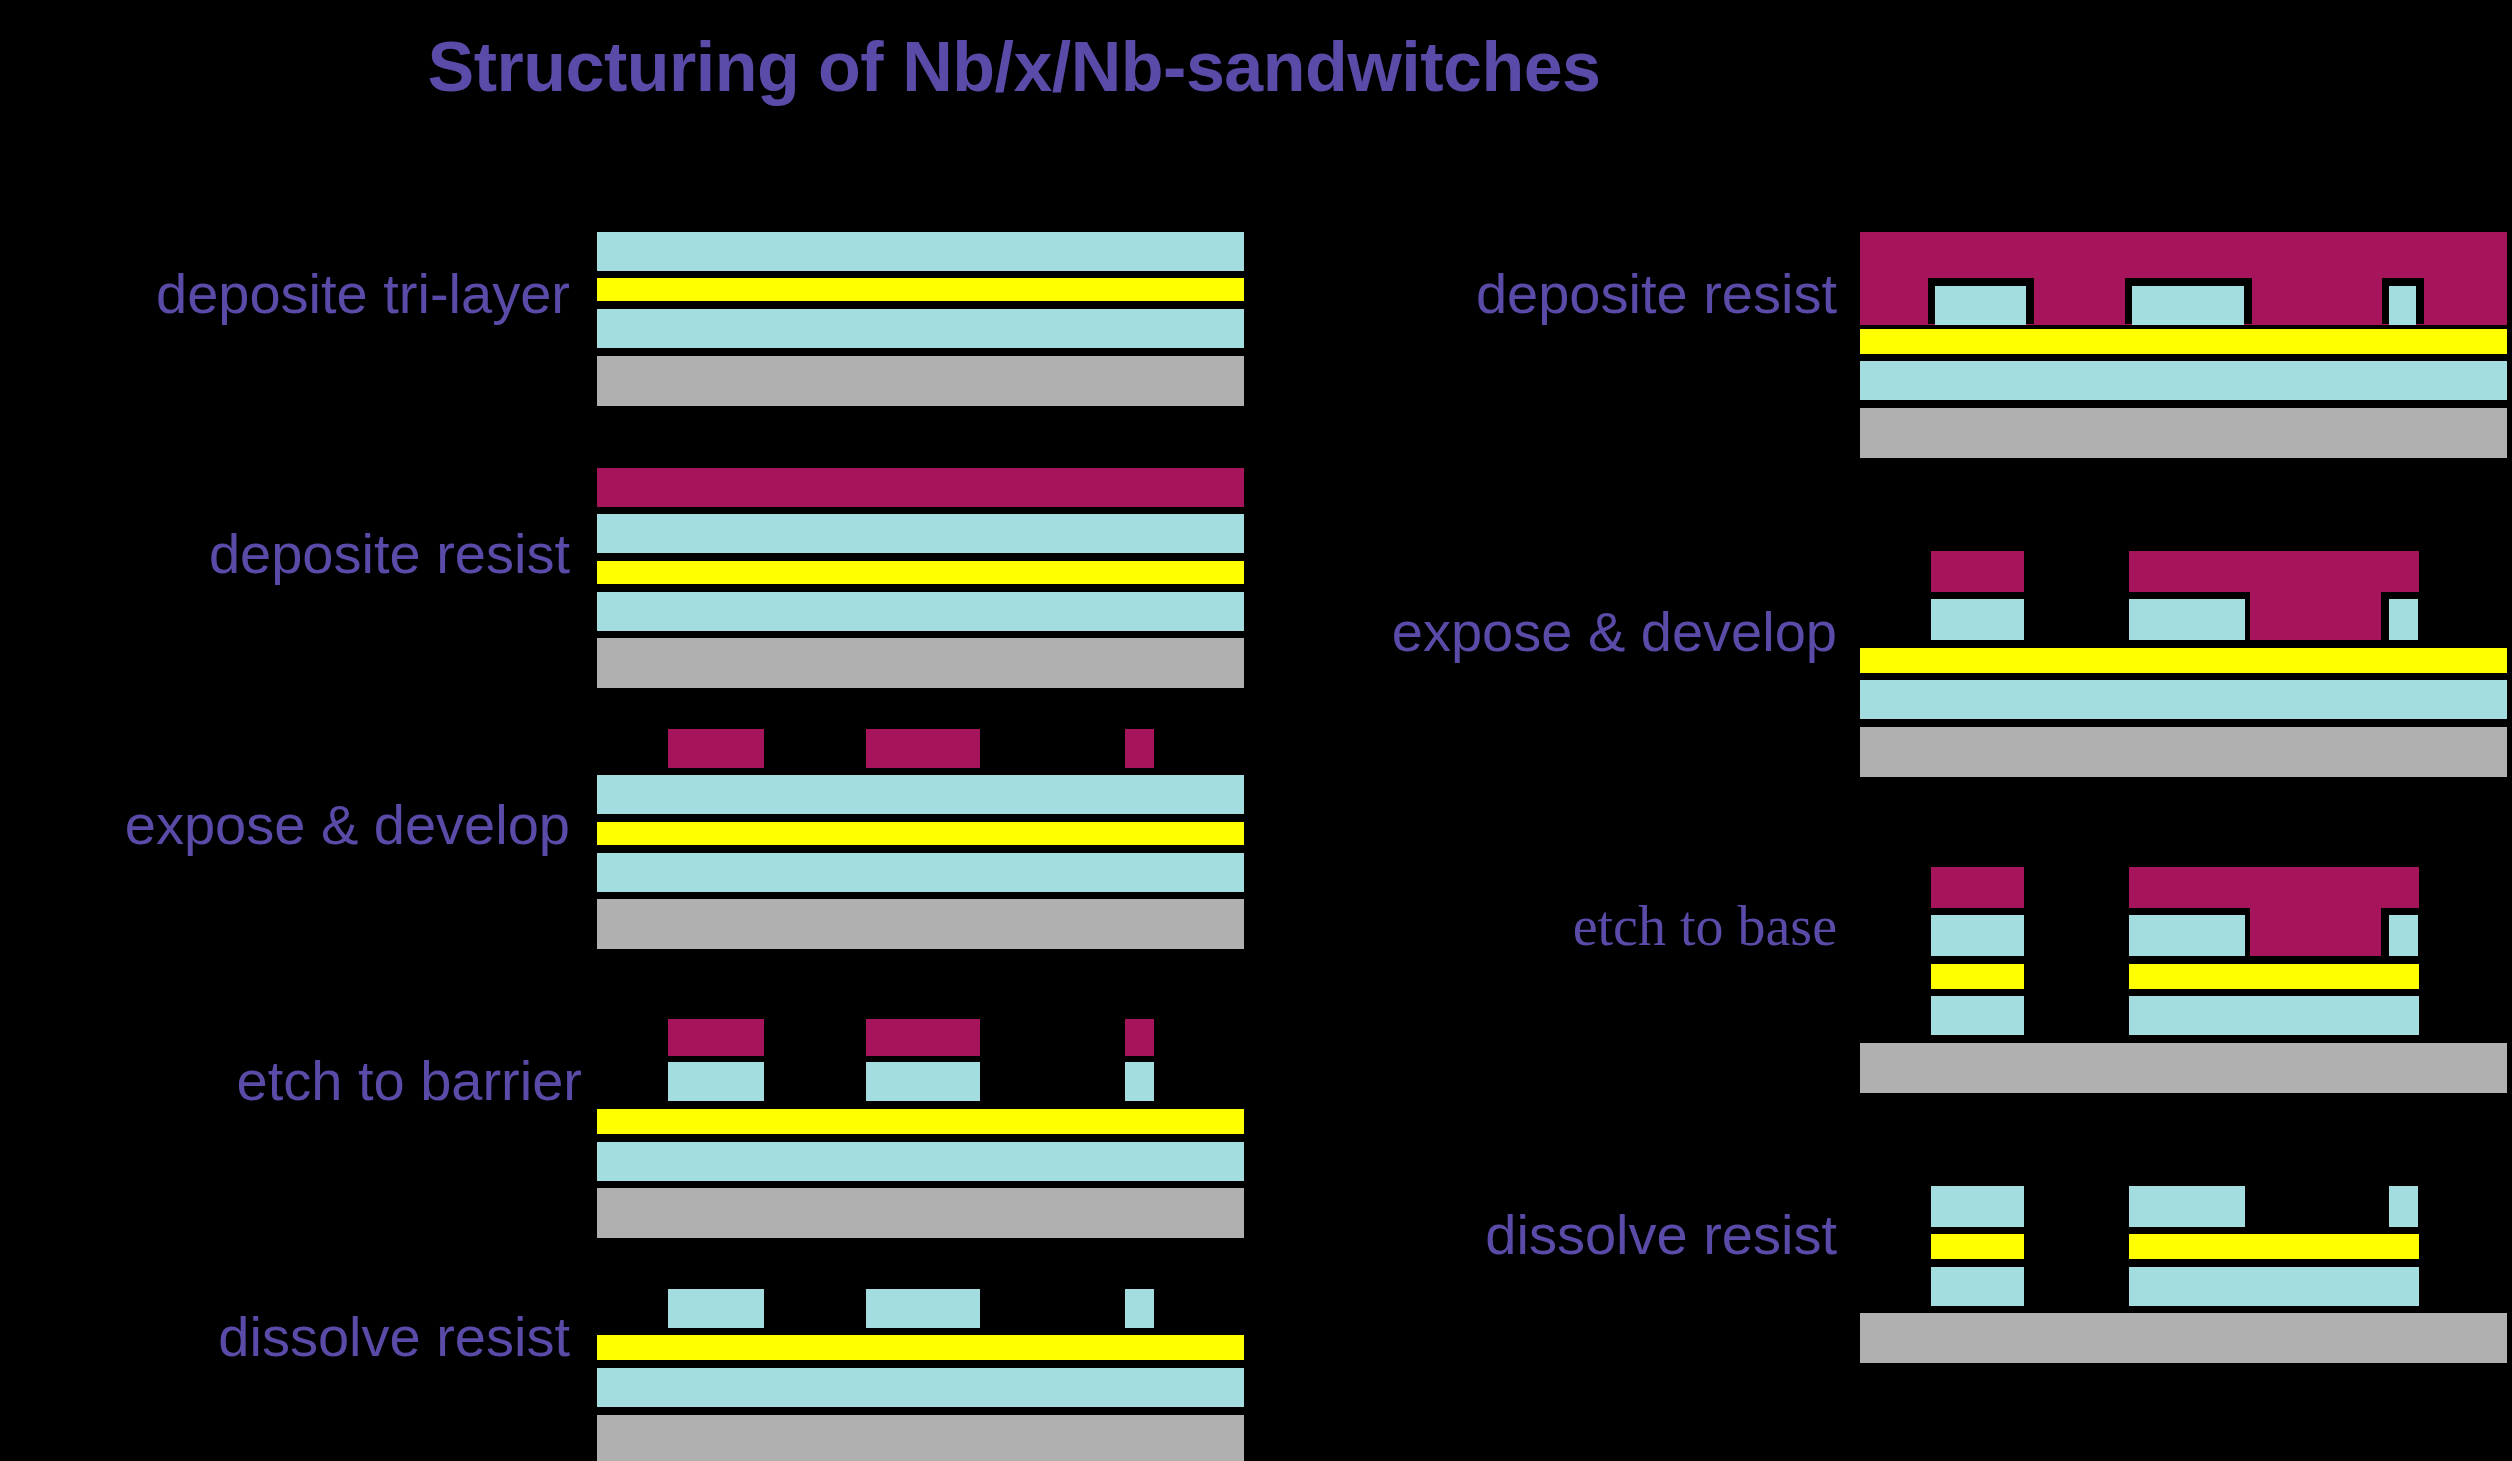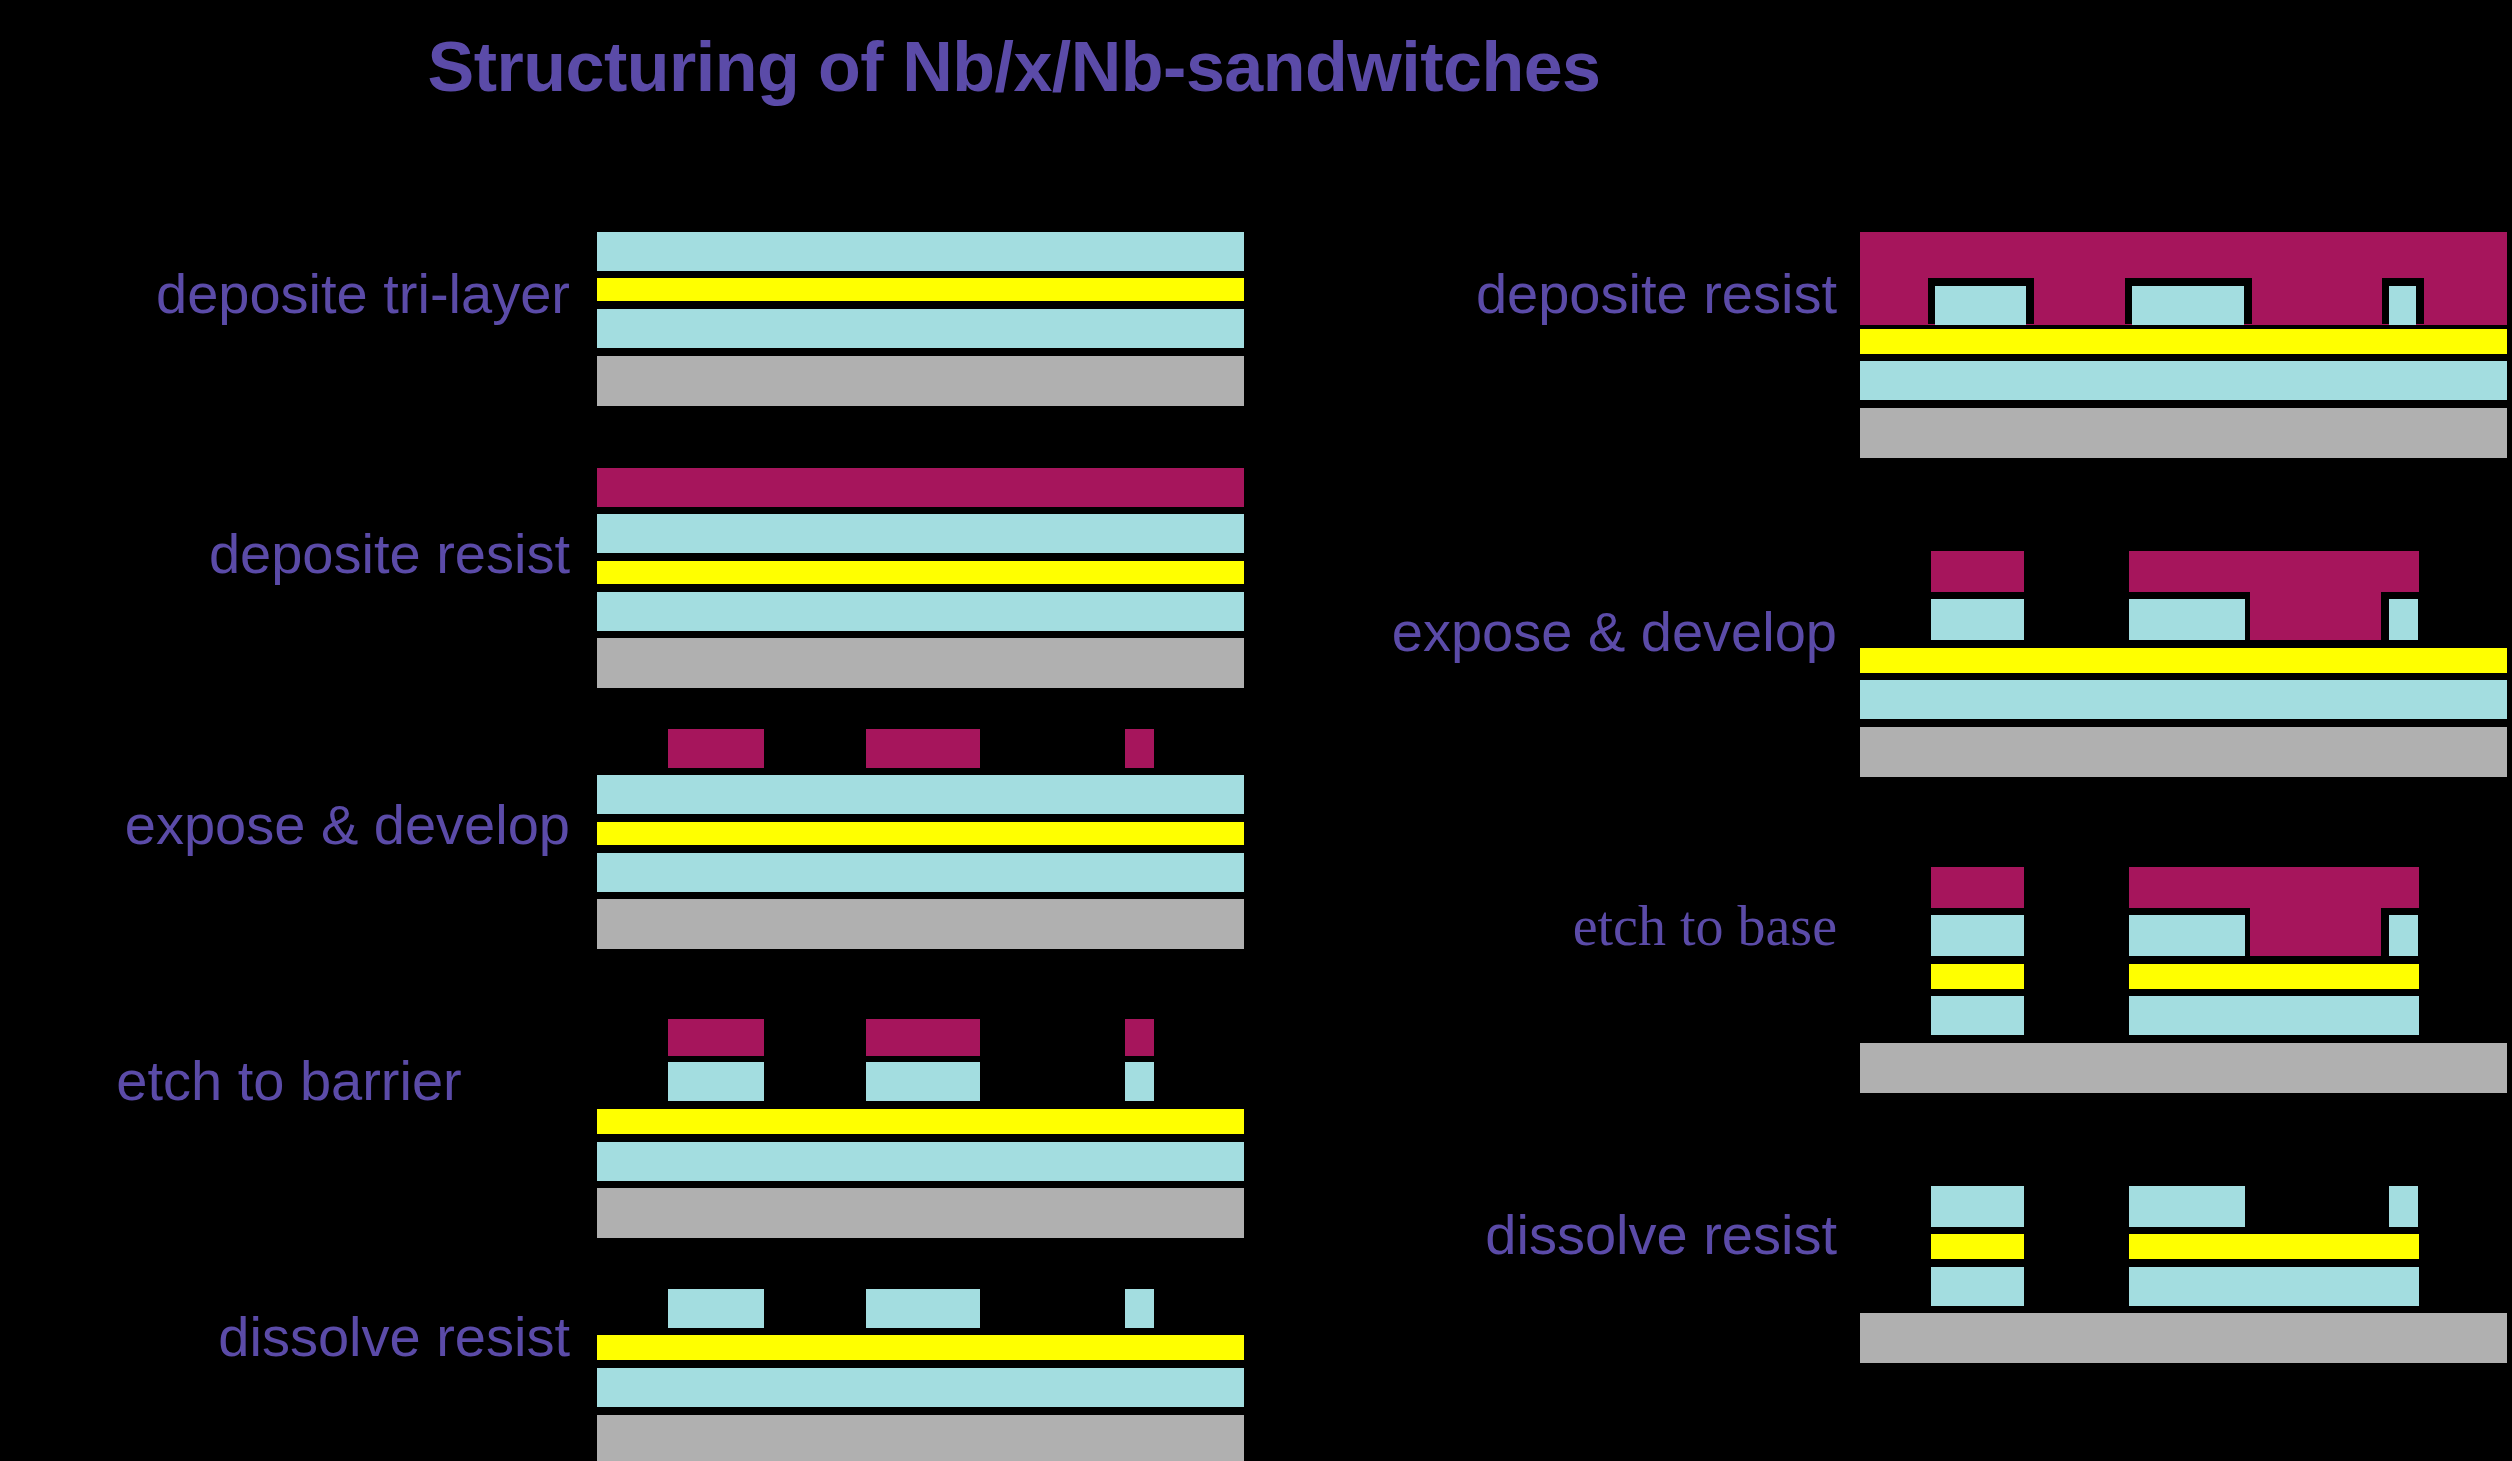--- a/index.html
+++ b/index.html
@@ -82,21 +82,21 @@
       <div class="lyr resist" style="left:269px;top:0px;width:114px;height:39px;"></div>
       <div class="lyr resist" style="left:528px;top:0px;width:29px;height:39px;"></div>
       <div class="lyr nb" style="left:0;top:46px;width:647px;height:39px;"></div>
       <div class="lyr barrier" style="left:0;top:93px;width:647px;height:23px;"></div>
       <div class="lyr nb" style="left:0;top:124px;width:647px;height:39px;"></div>
       <div class="lyr base" style="left:0;top:170px;width:647px;height:50px;"></div>
     </div>
   </div>
 
   <div class="step">
-    <div class="step-label label-right" style="left:4px;top:1053px;width:570px;text-align:center;">etch to barrier</div>
+    <div class="step-label label-right" style="left:12px;top:1053px;width:570px;">etch to barrier</div>
     <div class="stack" style="left:597px;top:1019px;width:647px;height:203px;">
       <div class="lyr resist" style="left:71px;top:0px;width:96px;height:37px;"></div>
       <div class="lyr resist" style="left:269px;top:0px;width:114px;height:37px;"></div>
       <div class="lyr resist" style="left:528px;top:0px;width:29px;height:37px;"></div>
       <div class="lyr nb" style="left:71px;top:43px;width:96px;height:39px;"></div>
       <div class="lyr nb" style="left:269px;top:43px;width:114px;height:39px;"></div>
       <div class="lyr nb" style="left:528px;top:43px;width:29px;height:39px;"></div>
       <div class="lyr barrier" style="left:0;top:90px;width:647px;height:25px;"></div>
       <div class="lyr nb" style="left:0;top:123px;width:647px;height:39px;"></div>
       <div class="lyr base" style="left:0;top:169px;width:647px;height:50px;"></div>

